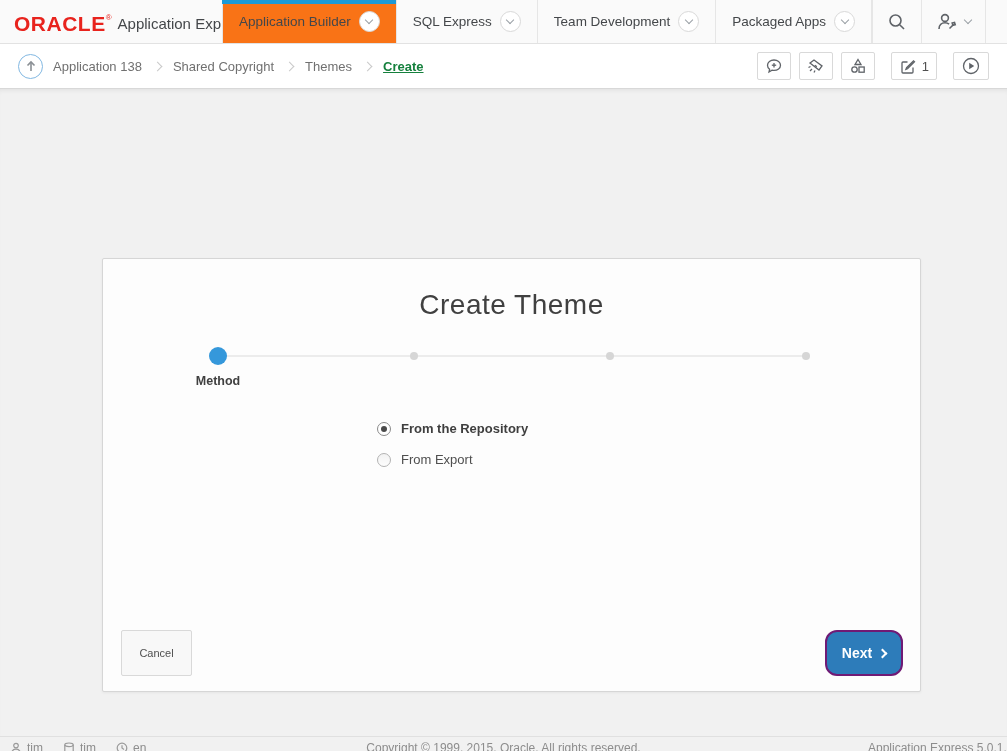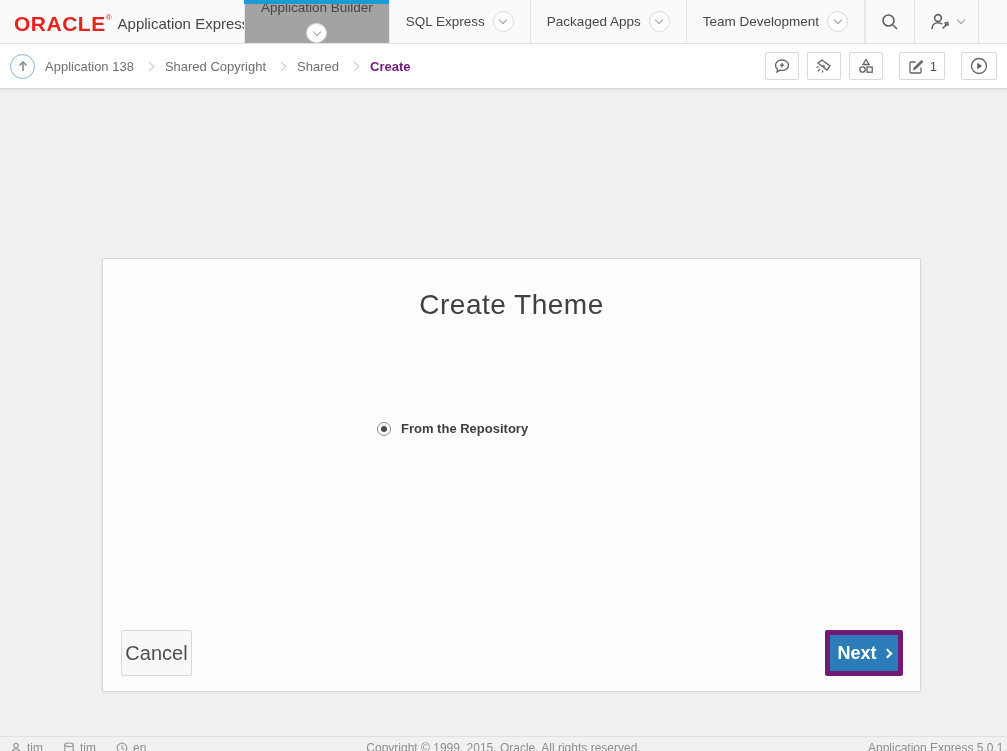--- a/index.html
+++ b/index.html
@@ -10,42 +10,42 @@
   .topnav { position:absolute; left:0; top:0; width:1007px; height:44px;
     background:#fafafa; border-bottom:1px solid #e2e2e2; display:flex; align-items:stretch; }
   .brand { display:flex; align-items:center; padding:4px 18px 0 14px; min-width:222px; }
   .logo { color:#e8231d; font-size:21px; font-weight:700; letter-spacing:.5px; }
   .reg { color:#e8231d; font-size:8px; vertical-align:top; position:relative; top:-6px; }
   .product { color:#44474a; font-size:15px; margin-left:6px; white-space:nowrap; }
   .tabs { display:flex; align-items:stretch; }
   .tab { display:flex; align-items:center; gap:8px; padding:0 16px; font-size:13.5px;
     color:#44474a; border-left:1px solid #e6e6e6; cursor:pointer; position:relative; white-space:nowrap; }
   .tab:last-child { border-right:1px solid #e6e6e6; }
-  .tab.active { background:#a3a3a3;flex-direction:column; }
+  .tab.active { background:#f97316; }
   .tab.active::before { content:""; position:absolute; left:-1px; right:0; top:0; height:4px; background:#1d9ad6; }
   .circle-chev { width:21px; height:21px; border:1px solid #d9d9d9; border-radius:50%;
     display:flex; align-items:center; justify-content:center; background:#fff; }
   .chev { width:6px; height:6px; border-right:1.5px solid #9aa0a6; border-bottom:1.5px solid #9aa0a6;
     transform:rotate(45deg); margin-top:-3px; }
   .chev.naked { margin-left:3px; }
   .header-icons { margin-left:auto; display:flex; align-items:stretch; border-left:1px solid #e6e6e6; }
   .hcell { display:flex; align-items:center; justify-content:center; gap:4px; padding:0 14px;
     border-left:1px solid #e6e6e6; cursor:pointer; }
   .hcell:first-child { border-left:none; }
   .hcell svg { stroke:#5f6368; fill:none; stroke-width:1.6; }
 
   
   .crumbbar { position:absolute; left:0; top:44px; width:1007px; height:45px; background:#ffffff;
-    border-bottom:1px solid #d8d8d8; display:flex; align-items:center; padding:0 8px; }
+    border-bottom:1px solid #d8d8d8; display:flex; align-items:center; padding:0 16px; }
   .upcircle { width:25px; height:25px; border:1.5px solid #82b8e2; border-radius:50%;
     display:flex; align-items:center; justify-content:center; margin:0 10px 0 2px; cursor:pointer; background:#fff; }
   .upcircle svg { stroke:#8a8f94; fill:none; stroke-width:1.6; }
   .crumbs { display:flex; align-items:center; gap:10px; font-size:13px; color:#707070; }
   .crumb { cursor:pointer; white-space:nowrap; }
-  .crumb.current { font-weight:700; color:#701a75; cursor:default; }
+  .crumb.current { font-weight:700; color:#15803d; cursor:default;text-decoration:underline; }
   .crumb-sep { width:7px; height:7px; border-right:1px solid #c9c9c9; border-top:1px solid #c9c9c9;
     transform:rotate(45deg); margin:0 2px; }
   .crumb-actions { margin-left:auto; display:flex; align-items:center; gap:8px; padding-right:2px; }
   .abtn { height:28px; min-width:33px; background:#fff; border:1px solid #d9d9d9; border-radius:2px;
     display:flex; align-items:center; justify-content:center; gap:6px; padding:0 7px; cursor:pointer;
     font-size:13px; color:#505050; }
   .abtn svg { stroke:#5f6368; fill:none; stroke-width:1.3; }
   .abtn.grp { margin-left:8px; }
 
   
@@ -67,24 +67,24 @@
   .radio-group { position:absolute; left:274px; top:162px; display:flex; flex-direction:column; gap:16px; }
   .radio-row { display:flex; align-items:center; gap:10px; height:15px; cursor:pointer; }
   .radio { width:14px; height:14px; border:1px solid #b3b3b3; border-radius:50%;
     background:linear-gradient(#f2f2f2,#fdfdfd); position:relative; flex:0 0 auto; }
   .radio.checked { border-color:#8a8a8a; background:#fff; }
   .radio.checked::after { content:""; position:absolute; left:3px; top:3px; width:6px; height:6px;
     border-radius:50%; background:#4a4a4a; }
   .radio-label { font-size:13px; color:#4f4f4f; }
   .radio-row.selected .radio-label { font-weight:700; color:#3f3f3f; }
   .btn-cancel { position:absolute; left:18px; top:371px; width:71px; height:46px; background:#f8f8f8;
-    border:1px solid #d9d9d9; border-radius:2px; font-size:20px; color:#4f4f4f; cursor:pointer;
+    border:1px solid #d9d9d9; border-radius:2px; font-size:11px; color:#4f4f4f; cursor:pointer;
     font-family:"Liberation Sans", sans-serif; }
   .btn-next { position:absolute; right:17px; top:371px; width:78px; height:46px; background:#2d7cba;
-    border:5px solid #701a75; border-radius:2px; font-size:18px; font-weight:700; color:#fff;
+    border:2px solid #701a75; border-radius:12px; font-size:14px; font-weight:700; color:#fff;
     cursor:pointer; display:flex; align-items:center; justify-content:center; gap:7px;
     font-family:"Liberation Sans", sans-serif; }
   .next-chev { width:7px; height:7px; border-right:2px solid #fff; border-top:2px solid #fff;
     transform:rotate(45deg); }
 
   
   .footer { position:absolute; left:0; top:736px; width:1007px; height:30px;
     border-top:1px solid #e0e0e0; background:#f1f1f1; font-size:12px; color:#8d8d8d; }
   .f-left { position:absolute; left:10px; top:4px; display:flex; gap:20px; align-items:center; }
   .f-item { display:flex; gap:5px; align-items:center; }
@@ -108,27 +108,27 @@
           <span class="chev"></span>
         </span>
     </div>
     <div class="tab">
       <span>SQL Express</span>
       <span class="circle-chev">
           <span class="chev"></span>
         </span>
     </div>
     <div class="tab">
+      <span>Team Development</span>
+      <span class="circle-chev">
+          <span class="chev"></span>
+        </span>
+    </div>
+    <div class="tab">
       <span>Packaged Apps</span>
-      <span class="circle-chev">
-          <span class="chev"></span>
-        </span>
-    </div>
-    <div class="tab">
-      <span>Team Development</span>
       <span class="circle-chev">
           <span class="chev"></span>
         </span>
     </div>
   </div>
   <div class="header-icons">
     <div class="hcell">
       <svg width="20" height="20" viewBox="0 0 20 20">
           <circle cx="8.5" cy="8.5" r="5.5"></circle>
           <line x1="12.7" y1="12.7" x2="17" y2="17"></line>
@@ -156,21 +156,21 @@
     <svg width="14" height="14" viewBox="0 0 14 14">
         <line x1="7" y1="12" x2="7" y2="3"></line>
         <polyline points="3.5,6.5 7,3 10.5,6.5"></polyline>
       </svg>
   </div>
   <div class="crumbs">
     <span class="crumb">Application 138</span>
     <span class="crumb-sep"></span>
     <span class="crumb">Shared Copyright</span>
     <span class="crumb-sep"></span>
-    <span class="crumb">Shared</span>
+    <span class="crumb">Themes</span>
     <span class="crumb-sep"></span>
     <span class="crumb current">Create</span>
   </div>
   <div class="crumb-actions">
     <div class="abtn">
       <svg width="18" height="18" viewBox="0 0 18 18">
           <path d="M2.5 8.2c0-3 2.9-5.2 6.5-5.2s6.5 2.2 6.5 5.2-2.9 5.2-6.5 5.2c-.7 0-1.4-.1-2-.2L4 15l.6-2.7c-1.3-1-2.1-2.4-2.1-4.1z"></path>
           <line x1="9" y1="6" x2="9" y2="10.4"></line>
           <line x1="6.8" y1="8.2" x2="11.2" y2="8.2"></line>
         </svg>
@@ -204,25 +204,37 @@
           <path d="M8.2 6.8l5 3.2-5 3.2z" fill="#5f6368" stroke="none"></path>
         </svg>
     </div>
   </div>
 </div>
 
 <div class="content">
   <div class="card">
     <div class="card-title">Create Theme</div>
 
+    <div class="train">
+      <div class="train-line"></div>
+      <div class="dot current" style="left:106px"></div>
+      <div class="dot pending" style="left:307px"></div>
+      <div class="dot pending" style="left:503px"></div>
+      <div class="dot pending" style="left:699px"></div>
+      <div class="step-label" style="left:55px">Method</div>
+    </div>
 
     <div class="radio-group">
       <div class="radio-row selected">
         <span class="radio checked"></span>
         <span class="radio-label">From the Repository</span>
+      </div>
+      <div class="radio-row">
+        <span class="radio"></span>
+        <span class="radio-label">From Export</span>
       </div>
     </div>
 
     <button class="btn-cancel">Cancel</button>
     <button class="btn-next">
       <span>Next</span>
       <span class="next-chev"></span>
     </button>
   </div>
 </div>

